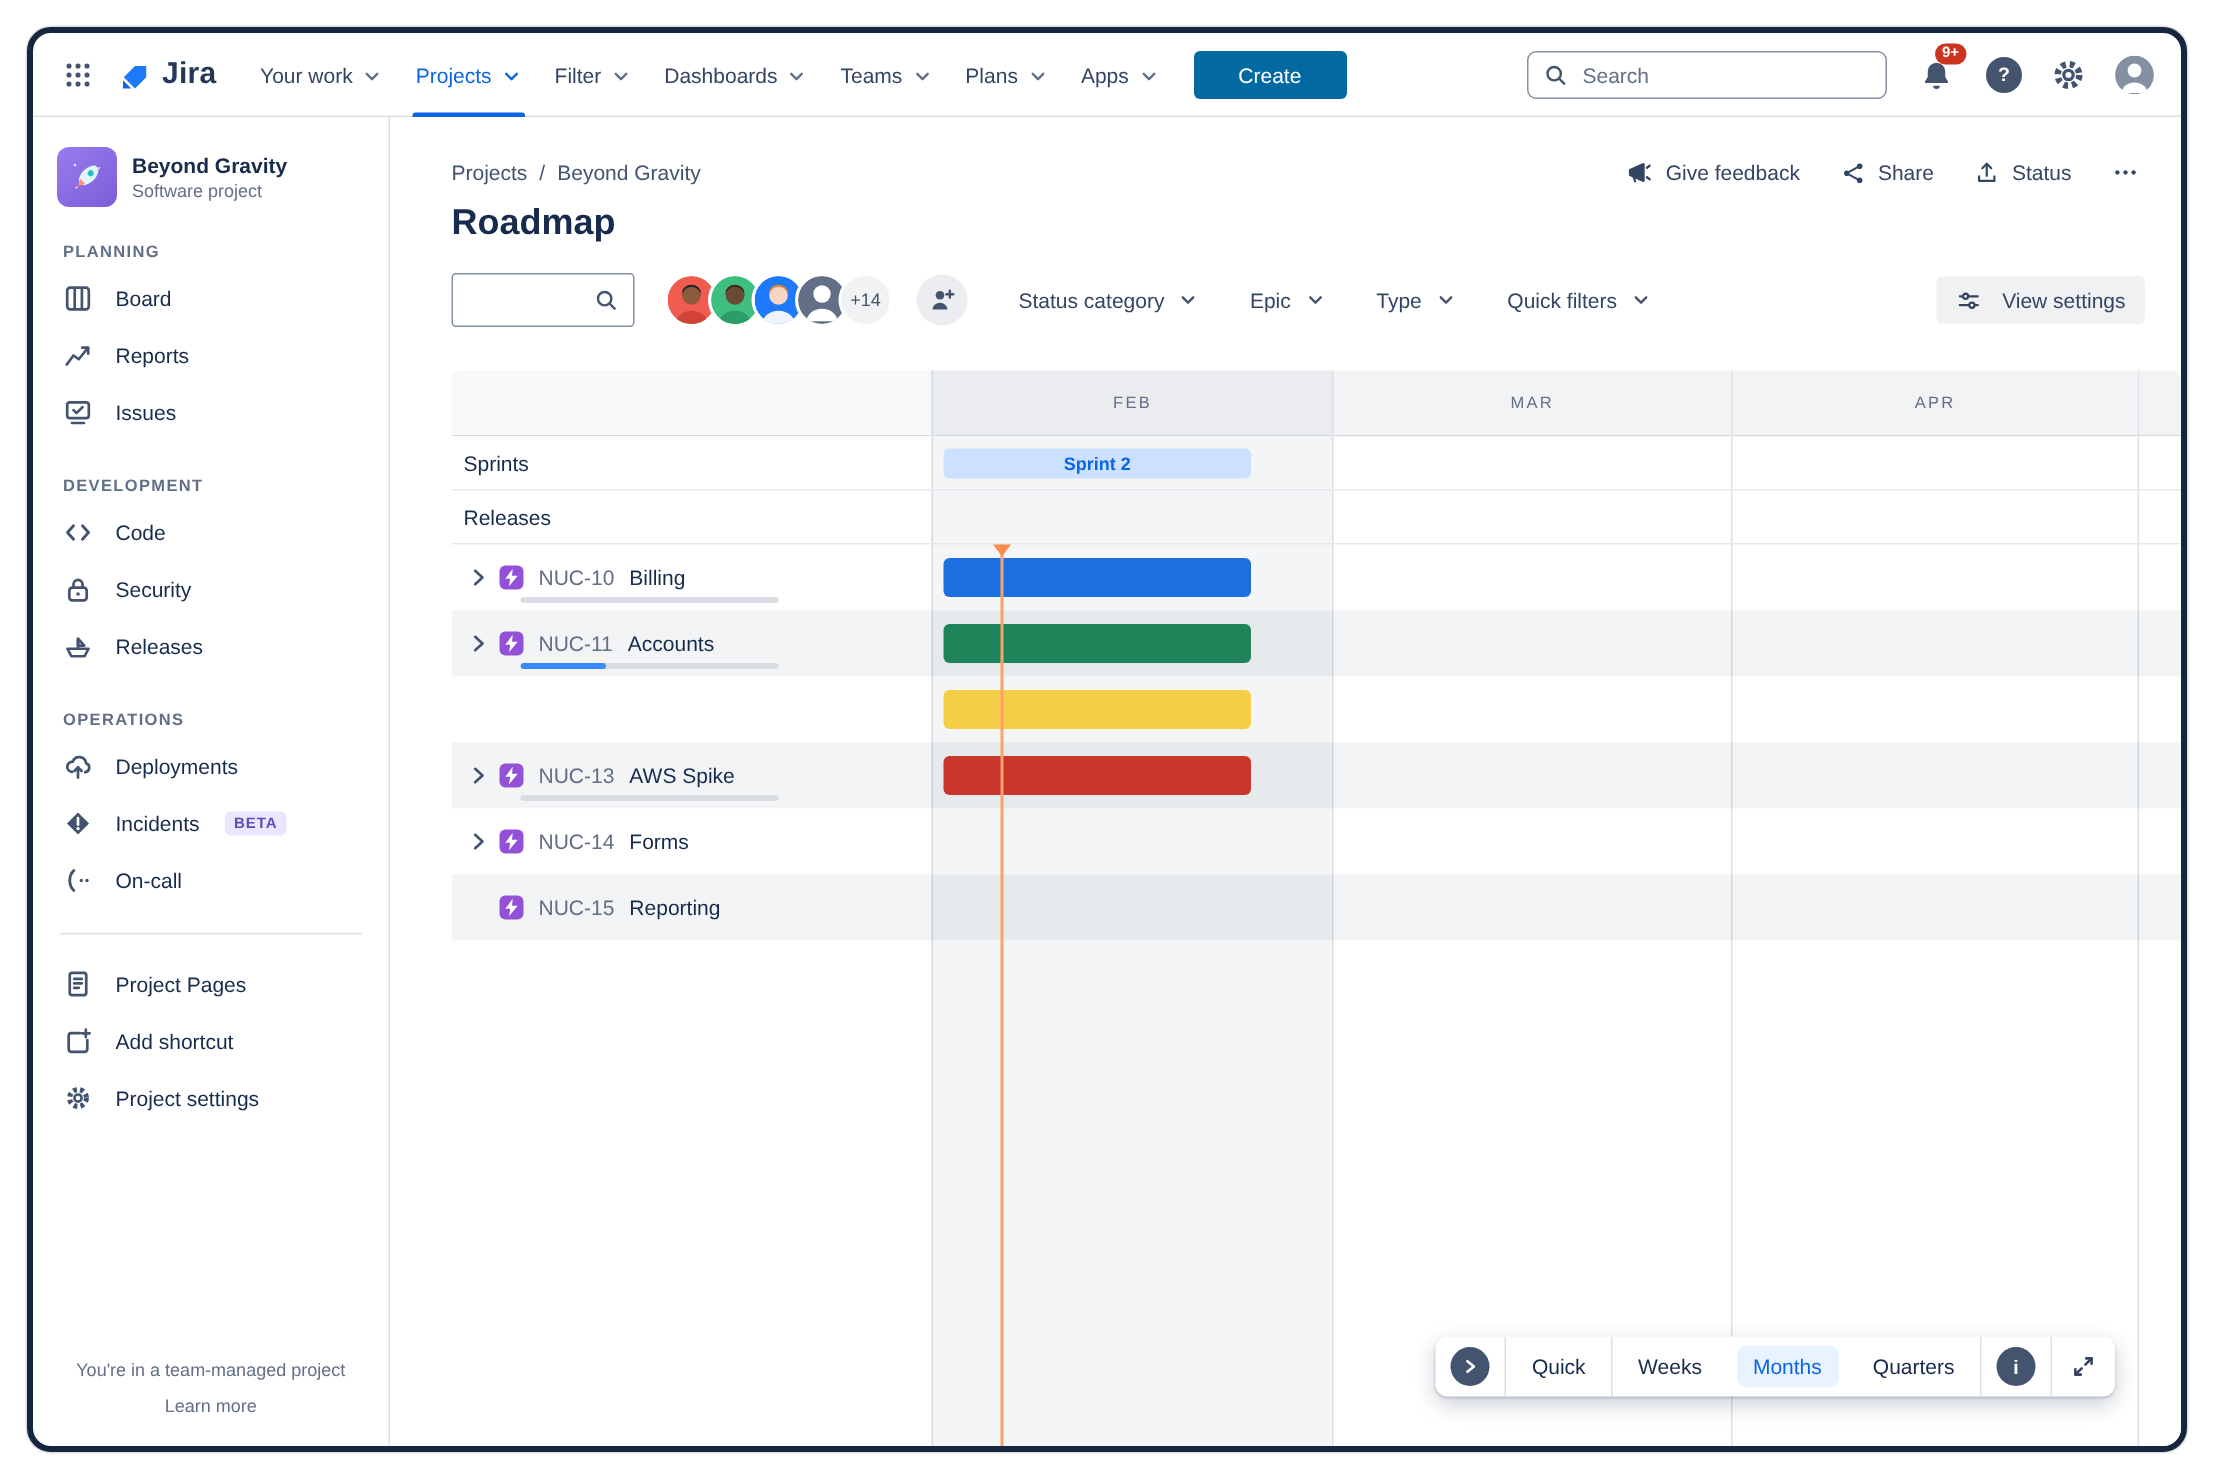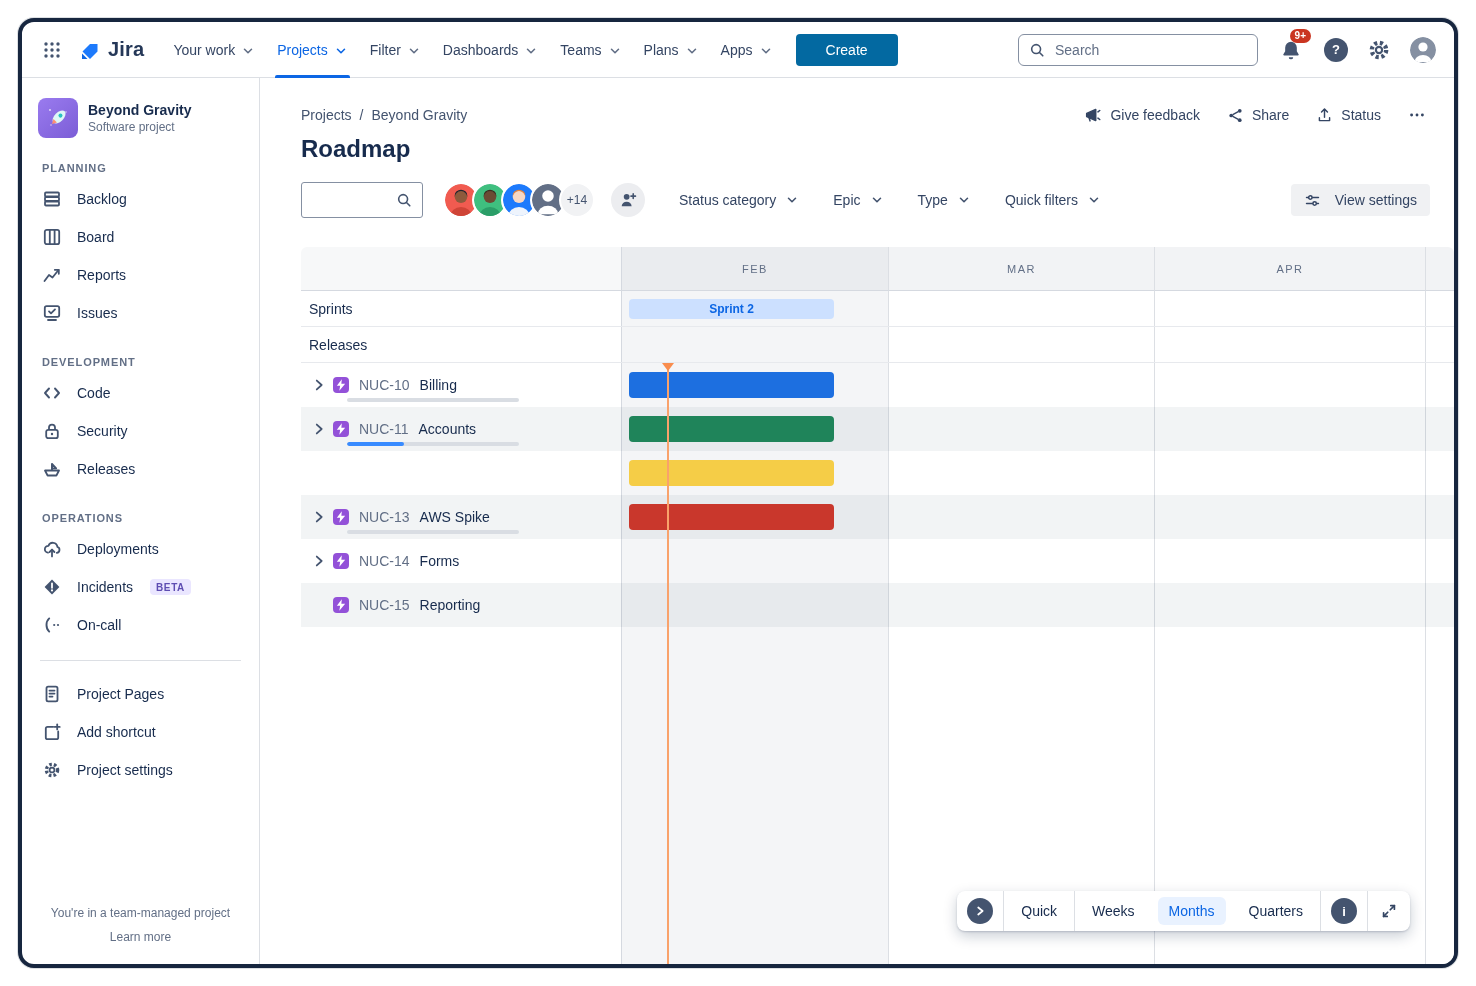--- a/index.html
+++ b/index.html
@@ -281,30 +281,20 @@
           <div class="proj-name">Beyond Gravity</div>
           <div class="proj-type">Software project</div>
         </div>
       </div>
 
       <div class="side-section">PLANNING</div>
 
       <div class="side-item">
         <span class="sicon">
           <svg viewBox="0 0 20 20" width="20" height="20" fill="none" stroke="currentColor" stroke-width="1.8">
-            <rect x="3" y="3.5" width="14" height="4" rx="1"></rect>
-              <rect x="3" y="8" width="14" height="4" rx="1"></rect>
-              <rect x="3" y="12.5" width="14" height="4" rx="1"></rect>
-          </svg>
-        </span>
-        <span>Backlog</span>
-      </div>
-      <div class="side-item">
-        <span class="sicon">
-          <svg viewBox="0 0 20 20" width="20" height="20" fill="none" stroke="currentColor" stroke-width="1.8">
             <rect x="2.8" y="2.8" width="14.4" height="14.4" rx="2"></rect>
               <line x1="7.8" y1="2.8" x2="7.8" y2="17.2"></line>
               <line x1="12.6" y1="2.8" x2="12.6" y2="17.2"></line>
           </svg>
         </span>
         <span>Board</span>
       </div>
       <div class="side-item">
         <span class="sicon">
           <svg viewBox="0 0 20 20" width="20" height="20" fill="none" stroke="currentColor" stroke-width="1.8" stroke-linecap="round" stroke-linejoin="round">

